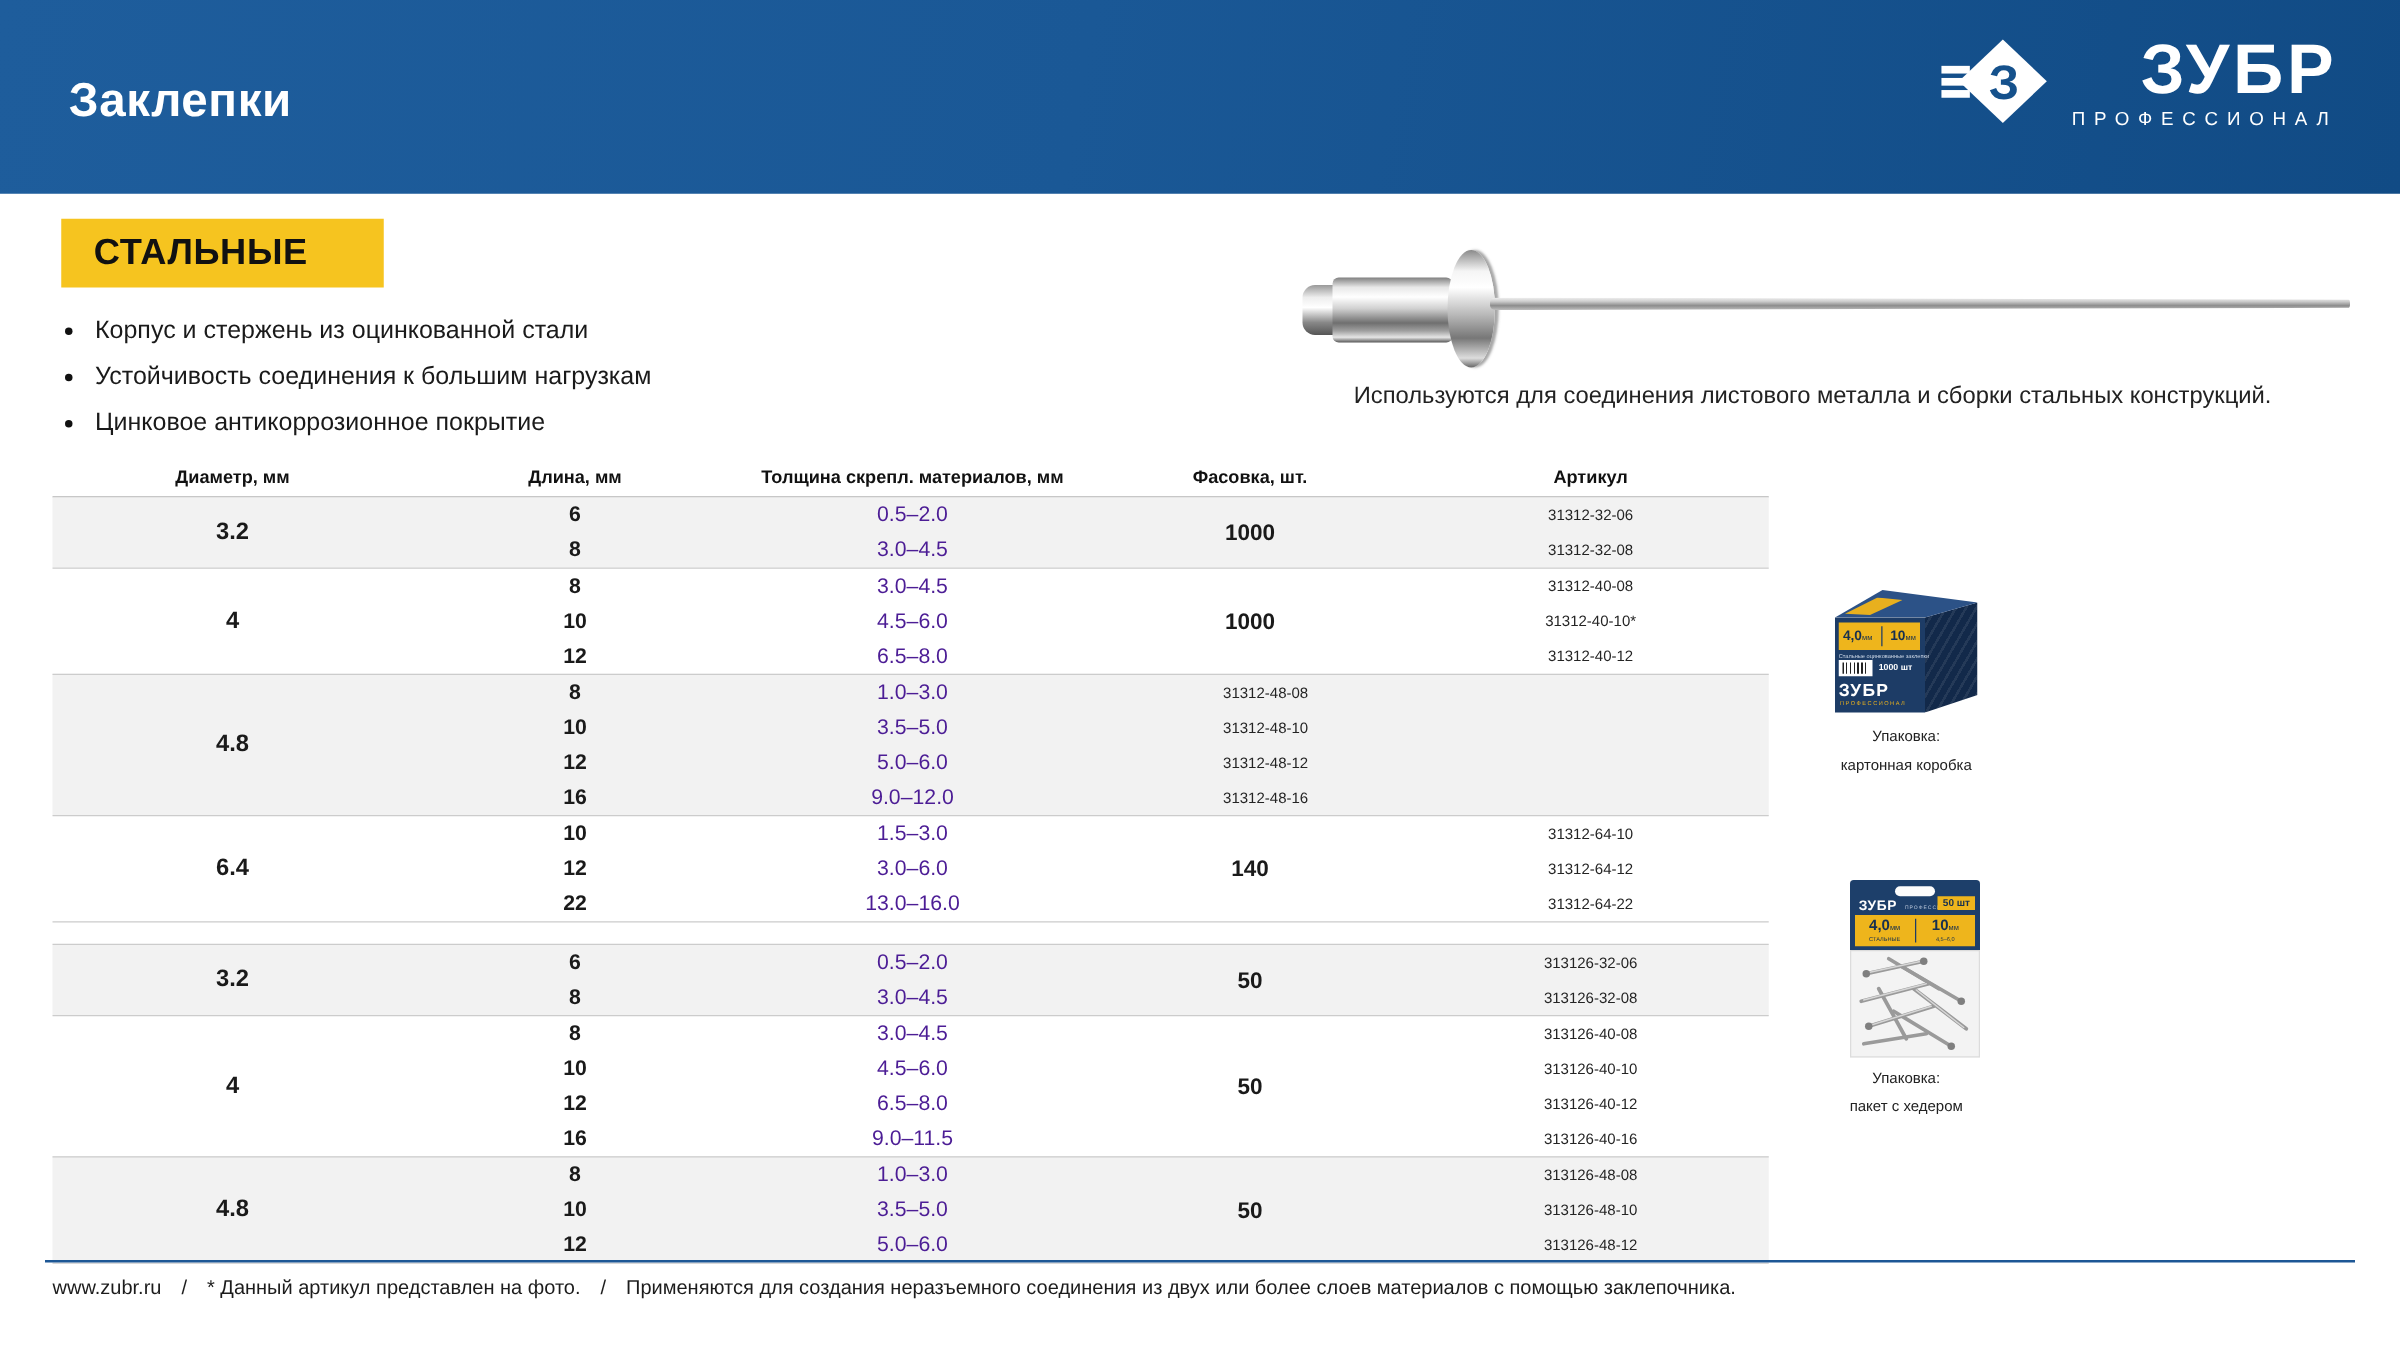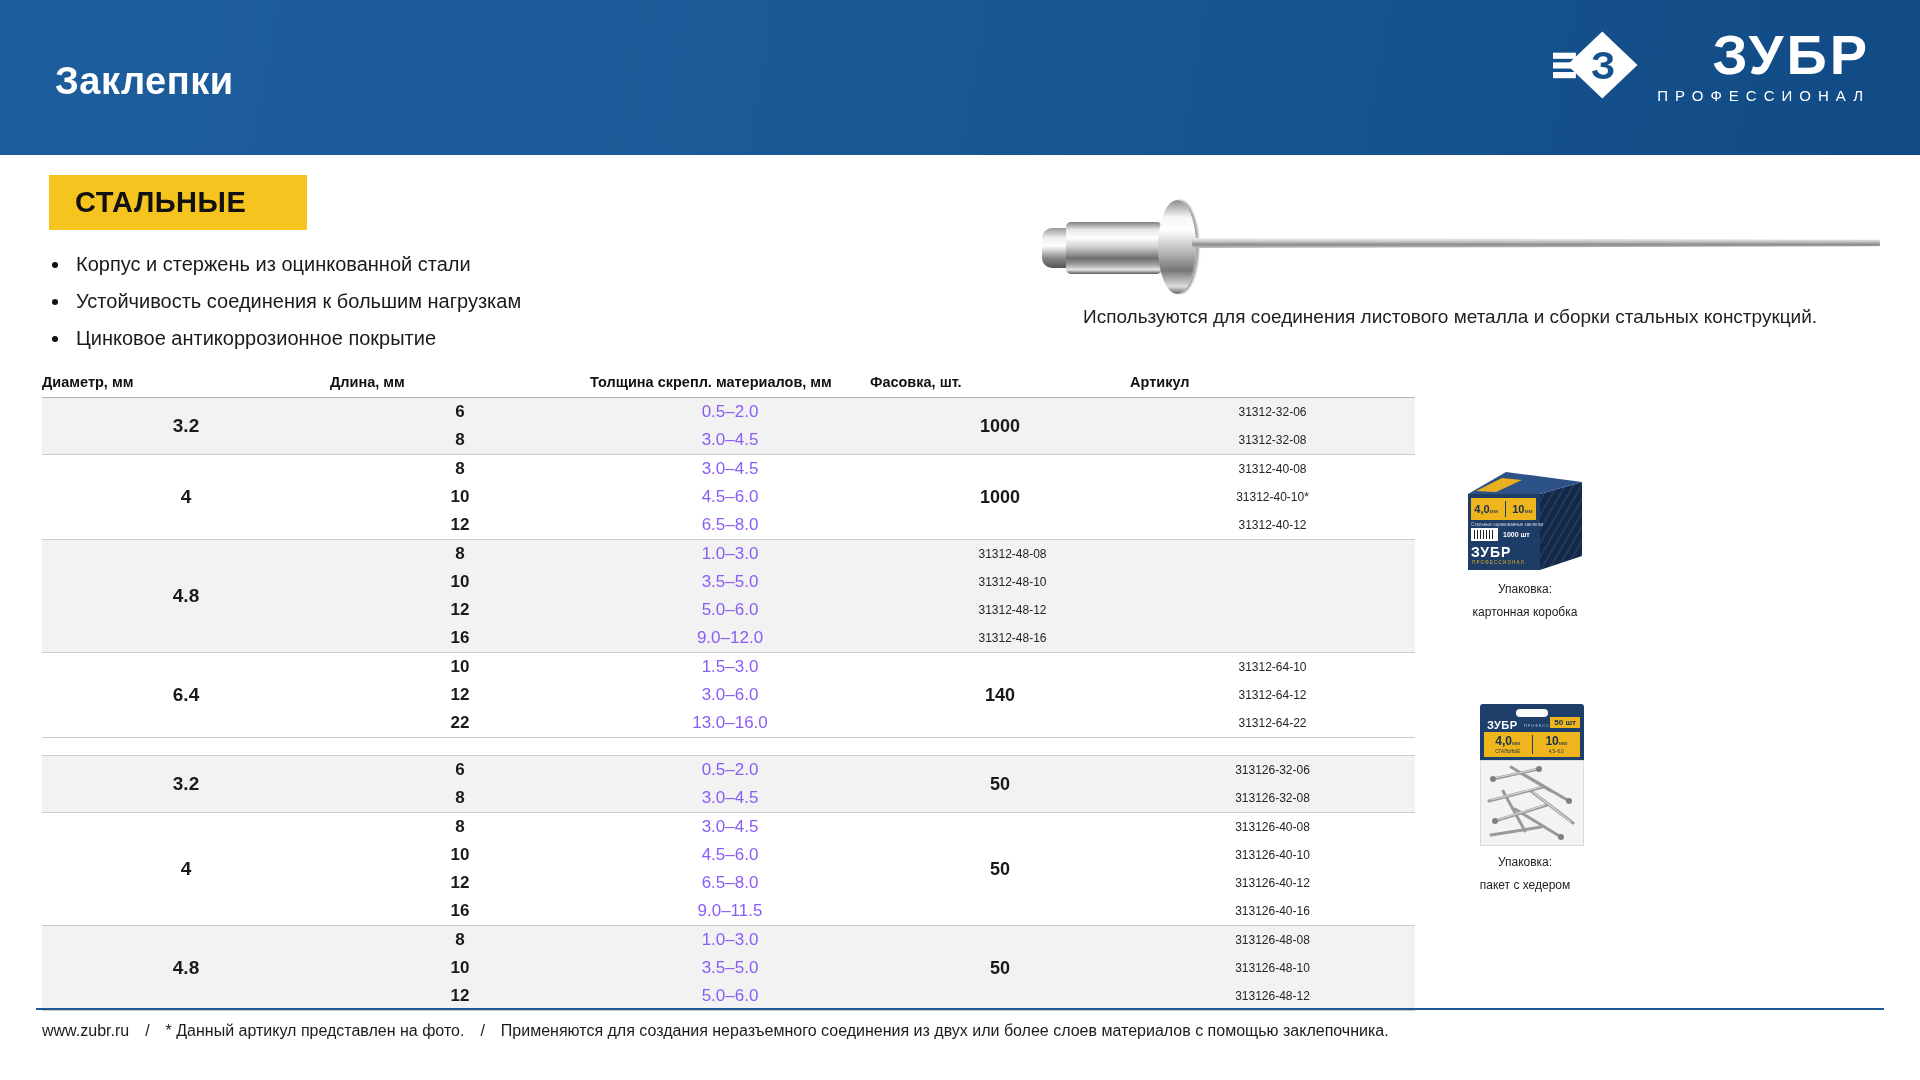--- a/index.html
+++ b/index.html
@@ -31,33 +31,33 @@
         background:linear-gradient(180deg,#8a8a8a 0%,#f5f5f5 18%,#fff 32%,#b9b9b9 55%,#777 75%,#ddd 92%,#666 100%);
         box-shadow:3px 0 2px rgba(60,60,60,.45);}
   .rstem{position:absolute;left:152px;top:42px;width:688px;height:10px;
         background:linear-gradient(180deg,#f0f0f0 0%,#cfcfcf 30%,#8d8d8d 65%,#bdbdbd 100%);
         clip-path:polygon(0 0,100% 18%,100% 82%,0 100%);border-radius:4px;}
   
   .desc{position:absolute;left:1083px;top:303px;font-size:19px;line-height:27px;color:#222;}
   
   .table{position:absolute;left:42px;top:370px;width:1373px;}
   .thead{display:flex;align-items:center;height:24px;padding-bottom:3px;border-bottom:1px solid #b5b5b5;}
-  .th{font-size:14.5px;font-weight:bold;color:#111;}
+  .th{font-size:14.5px;font-weight:bold;color:#111;text-align:center;}
   .w0{width:288px}.w1{width:260px}.w2{width:280px}.w3{width:260px}.w4{width:285px}
   #section1{border-bottom:1px solid #ccc;}
   #section2{margin-top:17px;border-top:1px solid #ccc;border-bottom:1px solid #ccc;}
   .group{display:flex;}
   .group + .group{border-top:1px solid #ccc;}
   .gray{background:#f2f2f2;}
   .cell{display:flex;align-items:center;justify-content:center;text-align:left;}
   .col{display:flex;flex-direction:column;}
   .rowv{height:28px;line-height:28px;text-align:center;}
   .v-dia{font-size:19px;font-weight:bold;}
   .v-len{font-size:17px;font-weight:bold;}
-  .v-thk{font-size:17px;color:#8b5cf6;}
+  .v-thk{font-size:17px;color:#4c1d95;}
   .v-pack{font-size:18px;font-weight:bold;}
   .v-sku{font-size:12px;color:#242424;}
   
   .boxart{position:absolute;left:1468px;top:470px;width:115px;height:102px;}
   .bface{position:absolute;left:0;top:0;width:115px;height:102px;}
   .box-top{clip-path:polygon(0px 24px,38px 2px,114px 12px,72px 24px);background:#2c5287;}
   .box-top-stripe{clip-path:polygon(8px 21px,34px 8px,54px 10px,28px 22px);background:#e8b01e;}
   .box-side{clip-path:polygon(72px 24px,114px 12px,114px 86px,72px 100px);background:#12294a;
             background-image:repeating-linear-gradient(120deg,rgba(255,255,255,.08) 0 2px,transparent 2px 7px);}
   .box-front{position:absolute;left:0;top:24px;width:72px;height:76px;background:#1d3c66;}

